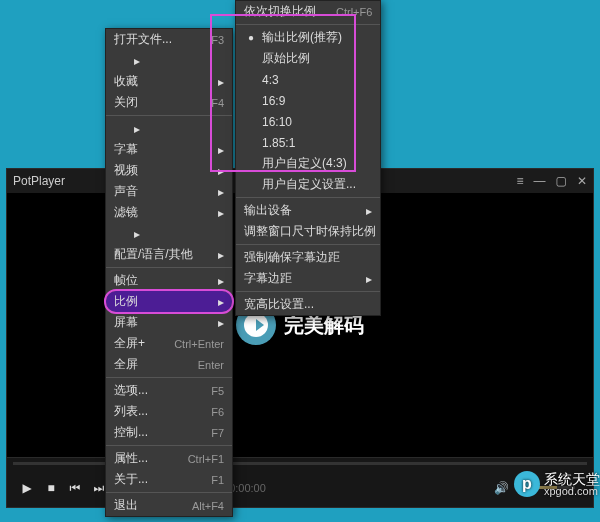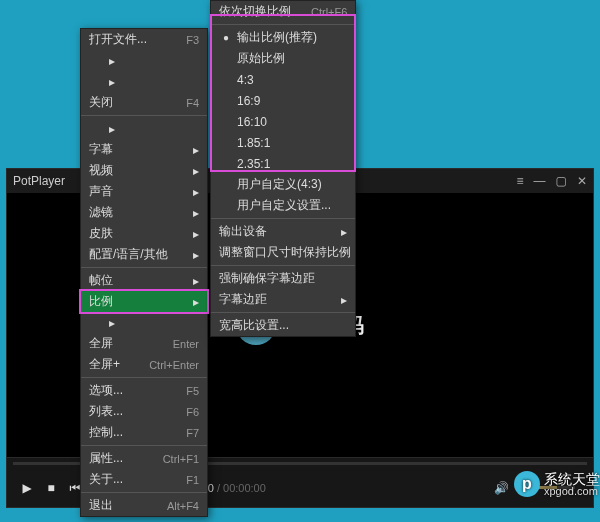--- a/index.html
+++ b/index.html
@@ -24,27 +24,27 @@
   .bottom-controls { flex: 1; display: flex; align-items: center; padding: 0 8px; color: #888; }
   .ctrl-btn { width: 24px; height: 24px; display: flex; align-items: center; justify-content: center; color: #ddd; cursor: pointer; }
   .time-disp { margin-left: 12px; font-size: 11px; }
   .time-disp .cur { color: #ddd; }
   .time-disp .dur { color: #666; }
   .vol-area { margin-left: auto; display: flex; align-items: center; gap: 6px; margin-right: 10px; }
   .vol-slider { width: 60px; height: 3px; background: #333; position: relative; }
   .vol-slider::after { content:""; position:absolute; left:0; top:0; height:100%; width:70%; background:#8a7a4a; }
   
   
-  .ctx-menu { position: absolute; background: #3a3a3a; border: 1px solid #222; color: #ddd; box-shadow: 2px 2px 8px rgba(0,0,0,.5); }
+  .ctx-menu { position: absolute; background: #3a3a3a; border: 1px solid #222; color: #ddd; box-shadow: 2px 2px 8px rgba(0,0,0,.5); margin-left: 25px; }
   .ctx-menu .row { display: flex; align-items: center; height: 21px; padding: 0 8px; white-space: nowrap; font-size: 12px; }
   .ctx-menu .row .label { flex: 1; }
   .ctx-menu .row .shortcut { color: #999; margin-left: 20px; font-size: 11px; }
   .ctx-menu .row .arrow { margin-left: 20px; color: #ddd; }
   .ctx-menu .sep { height: 1px; background: #555; margin: 2px 0; }
-  .ctx-menu .row.highlight { background: #15803d; outline: 2px solid #d84cd8; }
+  .ctx-menu .row.highlight { background: #4c1d95; outline: 2px solid #d84cd8; border-radius: 10px; }
   .ctx-menu .row .radio { width: 14px; margin-right: 4px; color: #ddd; font-size: 10px; text-align: center; }
   
   .menu1 { left: 80px; top: 28px; width: 128px; }
   .menu2 { left: 210px; top: 0px; width: 146px; }
   .menu2-highlight { position: absolute; left: 210px; top: 14px; width: 146px; height: 158px; border: 2px solid #d84cd8; pointer-events: none; }
   
   .watermark { position: absolute; right: 0; bottom: 25px; display: flex; align-items: center; gap: 4px; color: #fff; text-shadow: 0 0 3px #000; }
   .wm-circle { width: 26px; height: 26px; border-radius: 50%; background: #3bb8d9; color: #fff; display: flex; align-items: center; justify-content: center; font-weight: bold; font-size: 16px; }
   .wm-text { font-size: 14px; line-height: 1; }
   .wm-text .sub { font-size: 11px; color: #ddd; }
@@ -94,20 +94,21 @@
 
 <div class="ctx-menu menu1" id="menu1">
 <div class="row">
       <span class="label">打开文件...</span>
       <span class="shortcut">F3</span>
     </div>
     <div class="row">
       <span class="arrow">▸</span>
     </div>
     <div class="row">
+      <span class="label">收藏</span>
       <span class="arrow">▸</span>
     </div>
     <div class="row">
       <span class="label">关闭</span>
       <span class="shortcut">F4</span>
     </div>
     <div class="sep"></div>
     <div class="row">
       <span class="arrow">▸</span>
     </div>
@@ -121,46 +122,46 @@
     </div>
     <div class="row">
       <span class="label">声音</span>
       <span class="arrow">▸</span>
     </div>
     <div class="row">
       <span class="label">滤镜</span>
       <span class="arrow">▸</span>
     </div>
     <div class="row">
-      <span class="label">皮肤</span>
       <span class="arrow">▸</span>
     </div>
     <div class="row">
       <span class="label">配置/语言/其他</span>
       <span class="arrow">▸</span>
     </div>
     <div class="sep"></div>
     <div class="row">
       <span class="label">帧位</span>
       <span class="arrow">▸</span>
     </div>
     <div class="row highlight">
       <span class="label">比例</span>
       <span class="arrow">▸</span>
     </div>
     <div class="row">
-      <span class="arrow">▸</span>
+      <span class="label">屏幕</span>
+      <span class="arrow">▸</span>
+    </div>
+    <div class="row">
+      <span class="label">全屏+</span>
+      <span class="shortcut">Ctrl+Enter</span>
     </div>
     <div class="row">
       <span class="label">全屏</span>
       <span class="shortcut">Enter</span>
-    </div>
-    <div class="row">
-      <span class="label">全屏+</span>
-      <span class="shortcut">Ctrl+Enter</span>
     </div>
     <div class="sep"></div>
     <div class="row">
       <span class="label">选项...</span>
       <span class="shortcut">F5</span>
     </div>
     <div class="row">
       <span class="label">列表...</span>
       <span class="shortcut">F6</span>
     </div>
@@ -206,24 +207,20 @@
       <span class="radio"></span>
       <span class="label">16:9</span>
     </div>
     <div class="row">
       <span class="radio"></span>
       <span class="label">16:10</span>
     </div>
     <div class="row">
       <span class="radio"></span>
       <span class="label">1.85:1</span>
-    </div>
-    <div class="row">
-      <span class="radio"></span>
-      <span class="label">2.35:1</span>
     </div>
     <div class="row">
       <span class="radio"></span>
       <span class="label">用户自定义(4:3)</span>
     </div>
     <div class="row">
       <span class="radio"></span>
       <span class="label">用户自定义设置...</span>
     </div>
     <div class="sep"></div>

